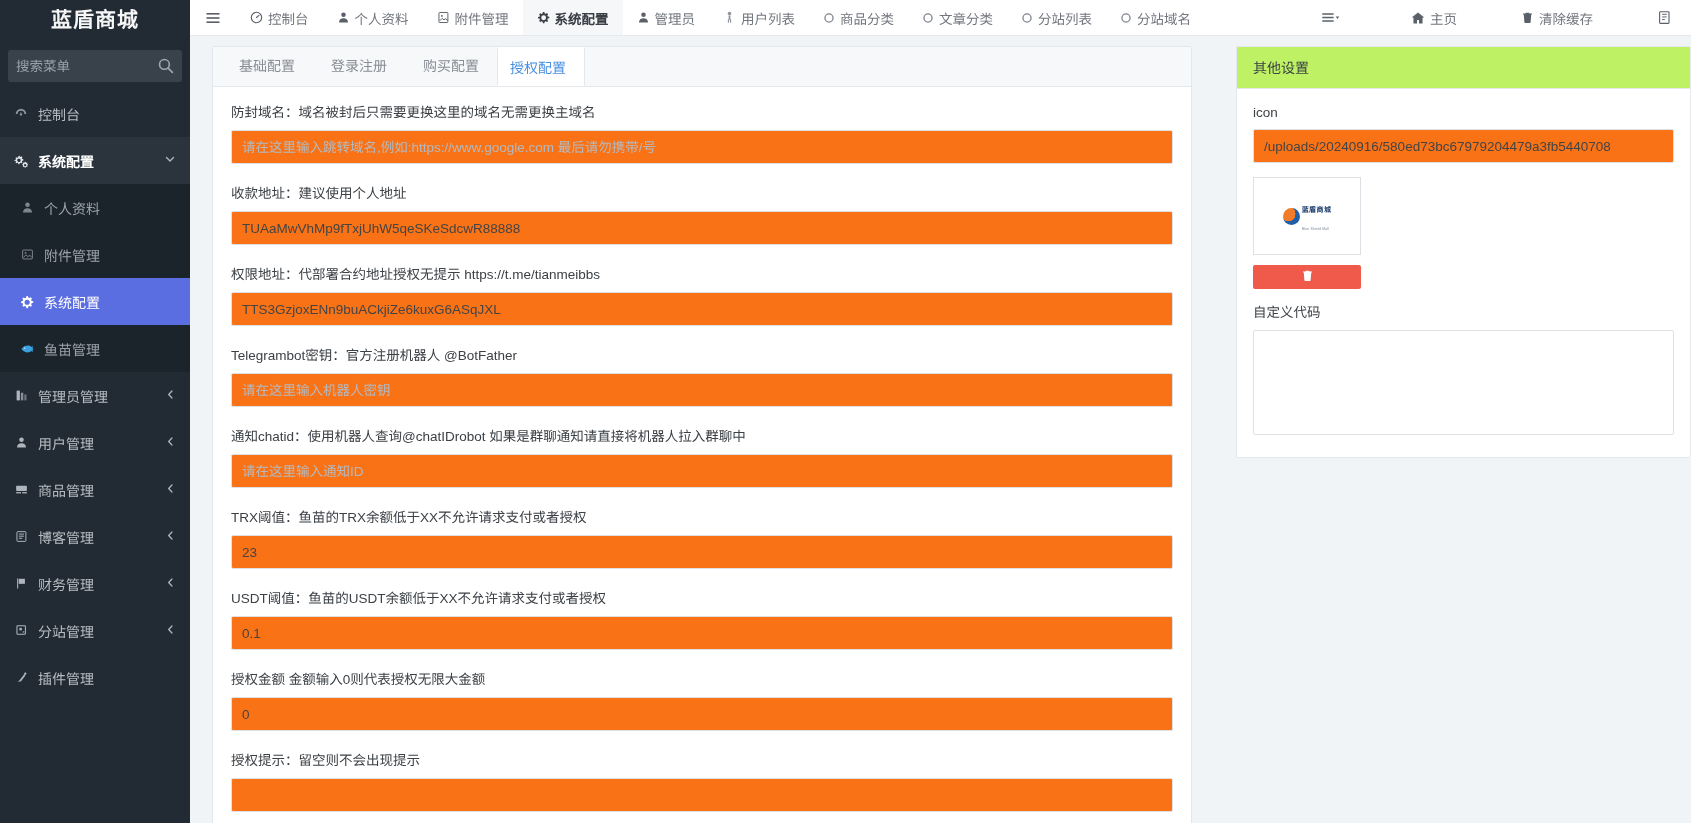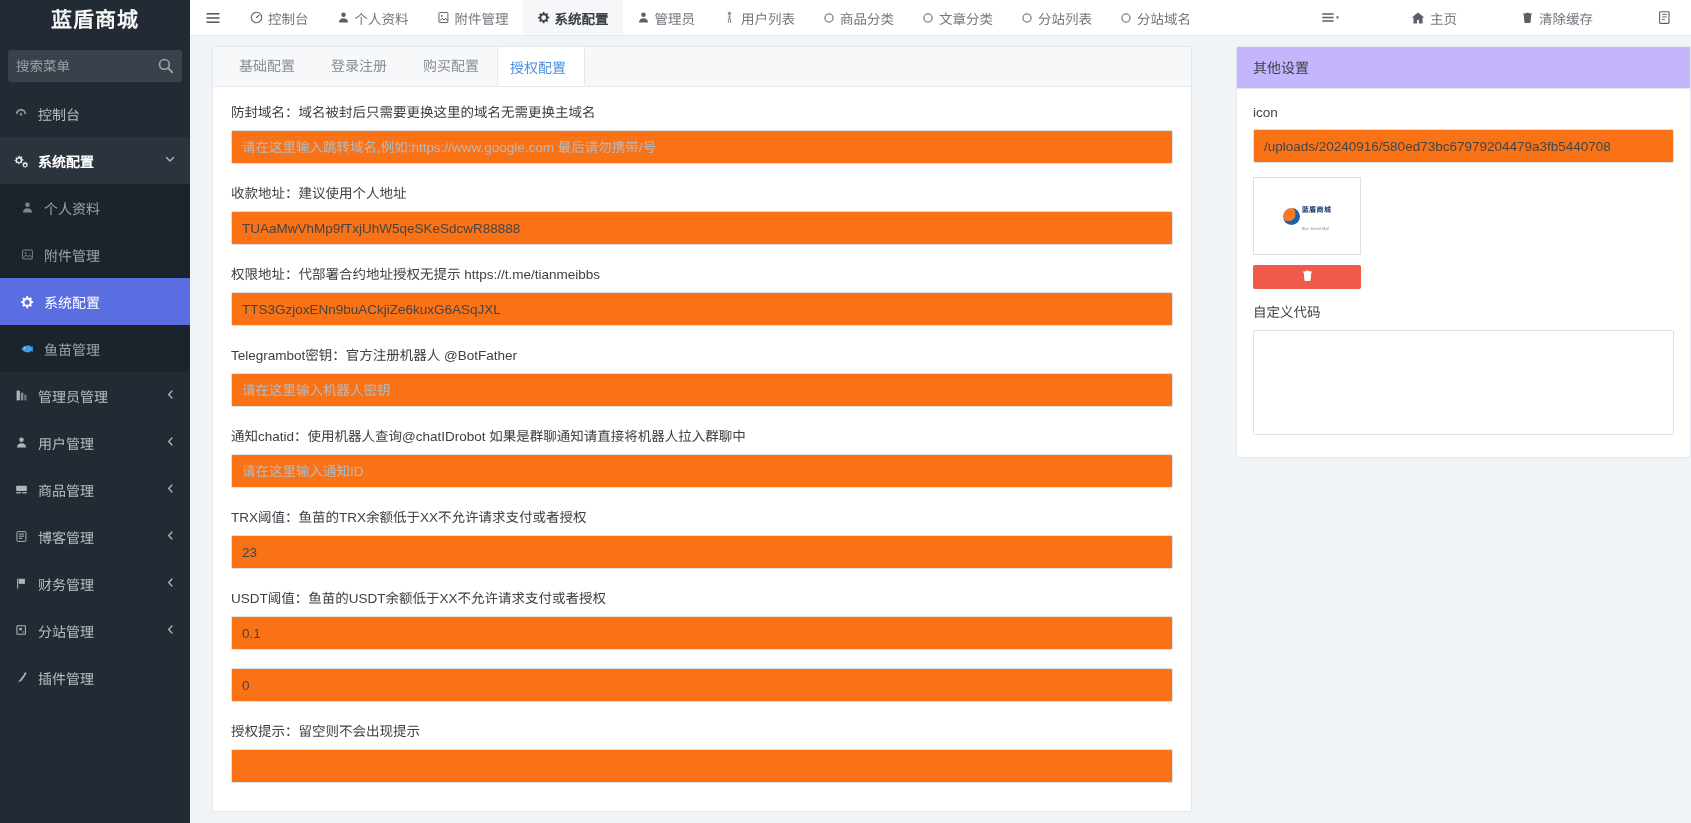--- a/index.html
+++ b/index.html
@@ -177,21 +177,21 @@
     color: #444;
     outline: none;
     background: #f97316;
     font-family: "Liberation Sans", sans-serif;
   }
   .form-input::placeholder { color: #b4b9c0; }
 
   
   .panel-head {
     height: 42px; line-height: 42px;
-    background: #c4b5fd;
+    background: #bef264;
     border-bottom: 1px solid #e4e7ec;
     padding: 0 16px;
     font-size: 14px;
     color: #3c4146;
   }
   .panel-body { padding: 16px 16px 18px 16px; }
   .panel-label {
     font-size: 13.5px; color: #3c4146; margin-bottom: 9px;
   }
   .thumb-box {
@@ -619,20 +619,21 @@
               <div class="form-label">TRX阈值：鱼苗的TRX余额低于XX不允许请求支付或者授权</div>
               <input class="form-input" type="text" value="23" style="">
             </div>
 
             <div class="form-row">
               <div class="form-label">USDT阈值：鱼苗的USDT余额低于XX不允许请求支付或者授权</div>
               <input class="form-input" type="text" value="0.1" style="">
             </div>
 
             <div class="form-row">
+              <div class="form-label">授权金额 金额输入0则代表授权无限大金额</div>
               <input class="form-input" type="text" value="0" style="">
             </div>
 
             <div class="form-row">
               <div class="form-label">授权提示：留空则不会出现提示</div>
               <input class="form-input" type="text" value="" style="">
             </div>
 
           </div>
         </div>

